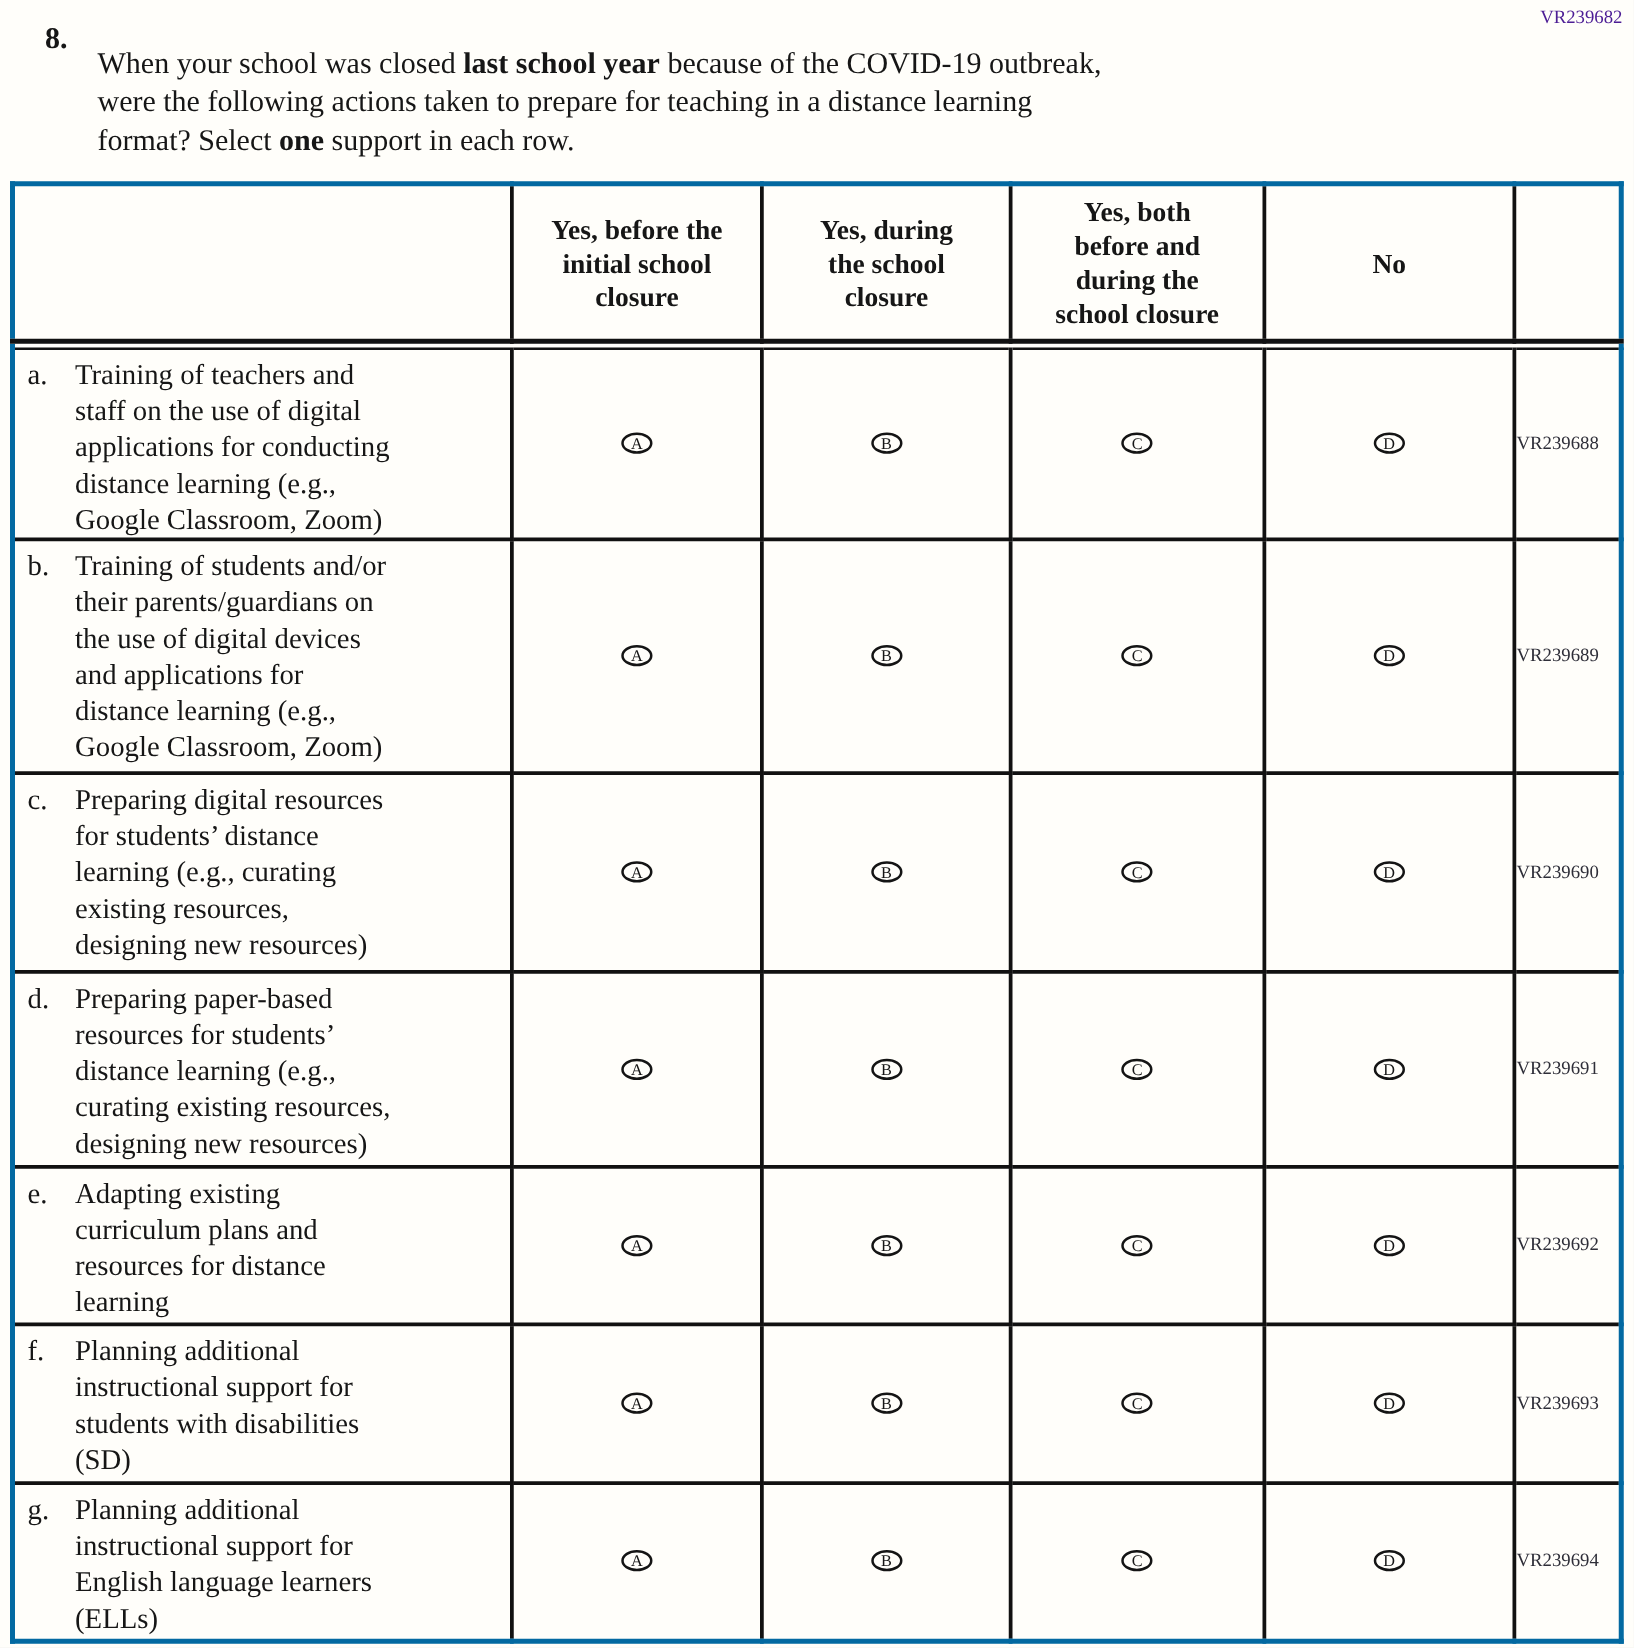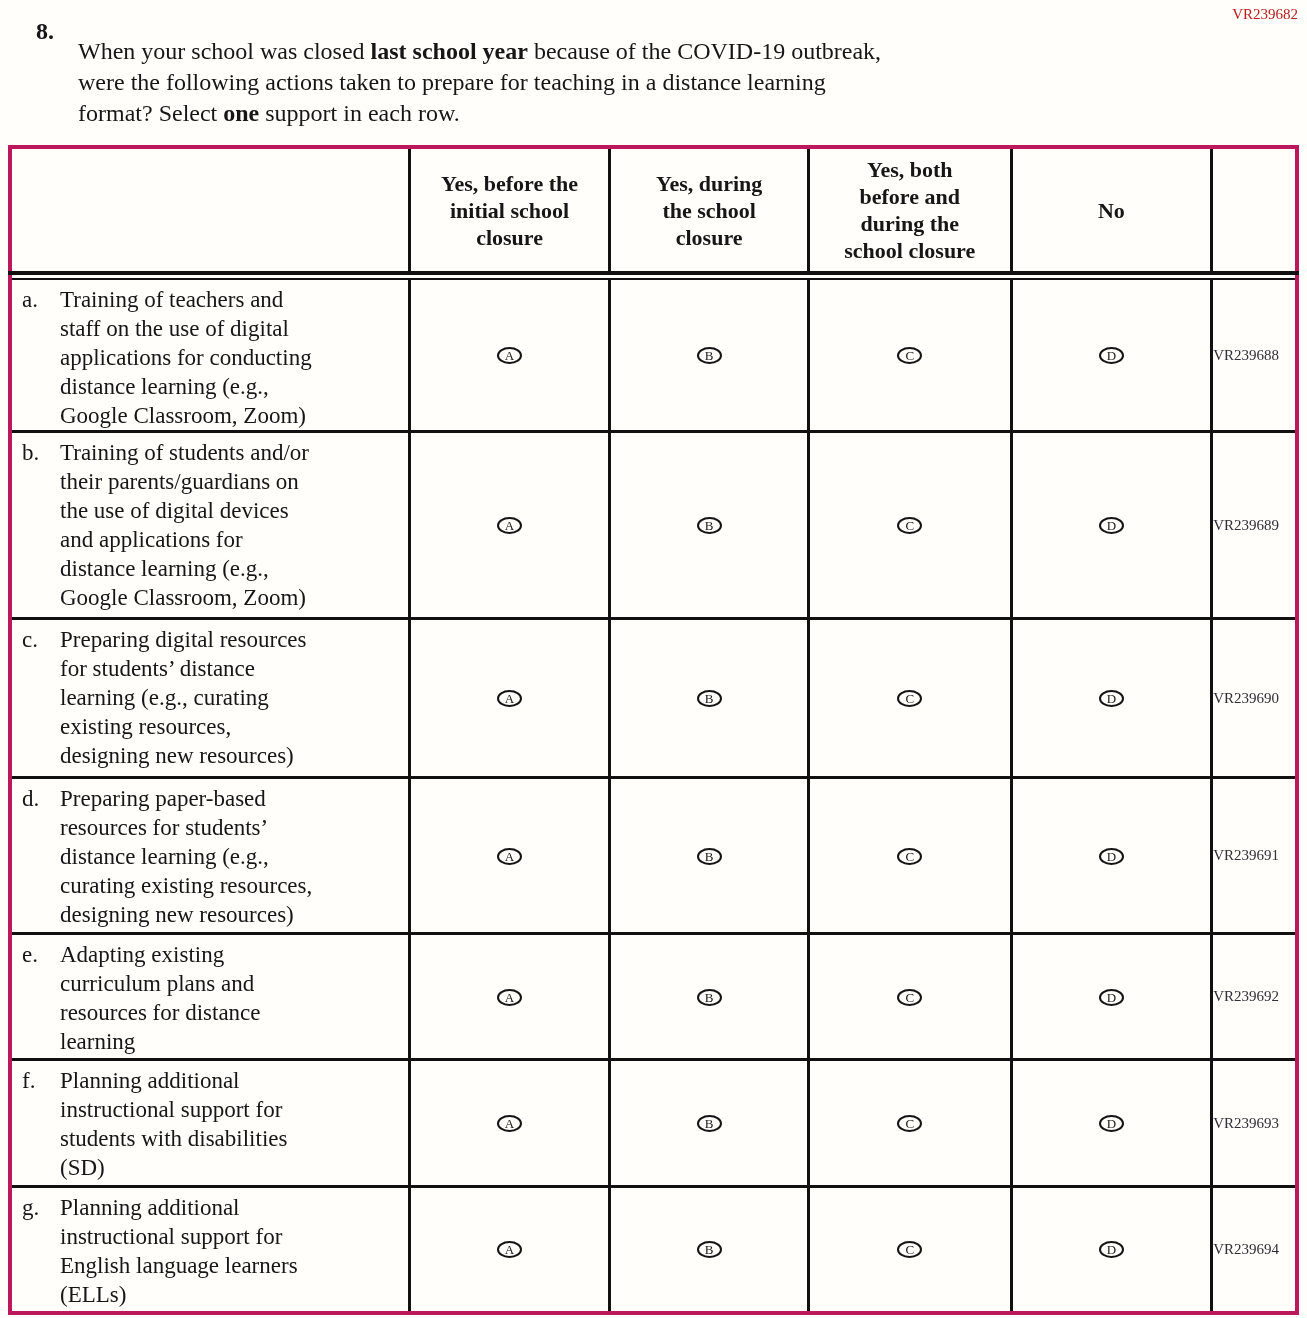--- a/index.html
+++ b/index.html
@@ -7,21 +7,21 @@
   .sheet {
     position:relative;
     width:1307px; height:1318px;
     background:#fffefa;
     font-family:"Liberation Serif","DejaVu Serif",serif;
     color:#161616;
     overflow:hidden;
   }
   .form-code-top {
     position:absolute; top:6px; right:9px;
-    font-size:15px; color:#b91c1c;
+    font-size:15px; color:#4c1d95;
   }
   .question {
     position:absolute; top:16px; left:36px; width:1110px;
     display:flex; align-items:flex-start;
   }
   .q-num {
     font-weight:bold; font-size:24px; line-height:31px;
     width:42px; flex:0 0 42px;
   }
   .q-text {
@@ -29,21 +29,21 @@
     white-space:pre-line;
     margin-top:20px;
   }
   .q-bold { font-weight:bold; }
 
   table.survey {
     position:absolute; top:145px; left:8px;
     width:1291px;
     border-collapse:collapse;
     table-layout:fixed;
-    border:4px solid #be185d;
+    border:4px solid #0369a1;
   }
   table.survey th, table.survey td {
     border-right:3px solid #111;
     padding:0;
     background:#fffefa;
   }
   table.survey th:last-child, table.survey td:last-child { border-right:none; }
 
   tr.header-row { height:126px; }
   tr.header-row th {

